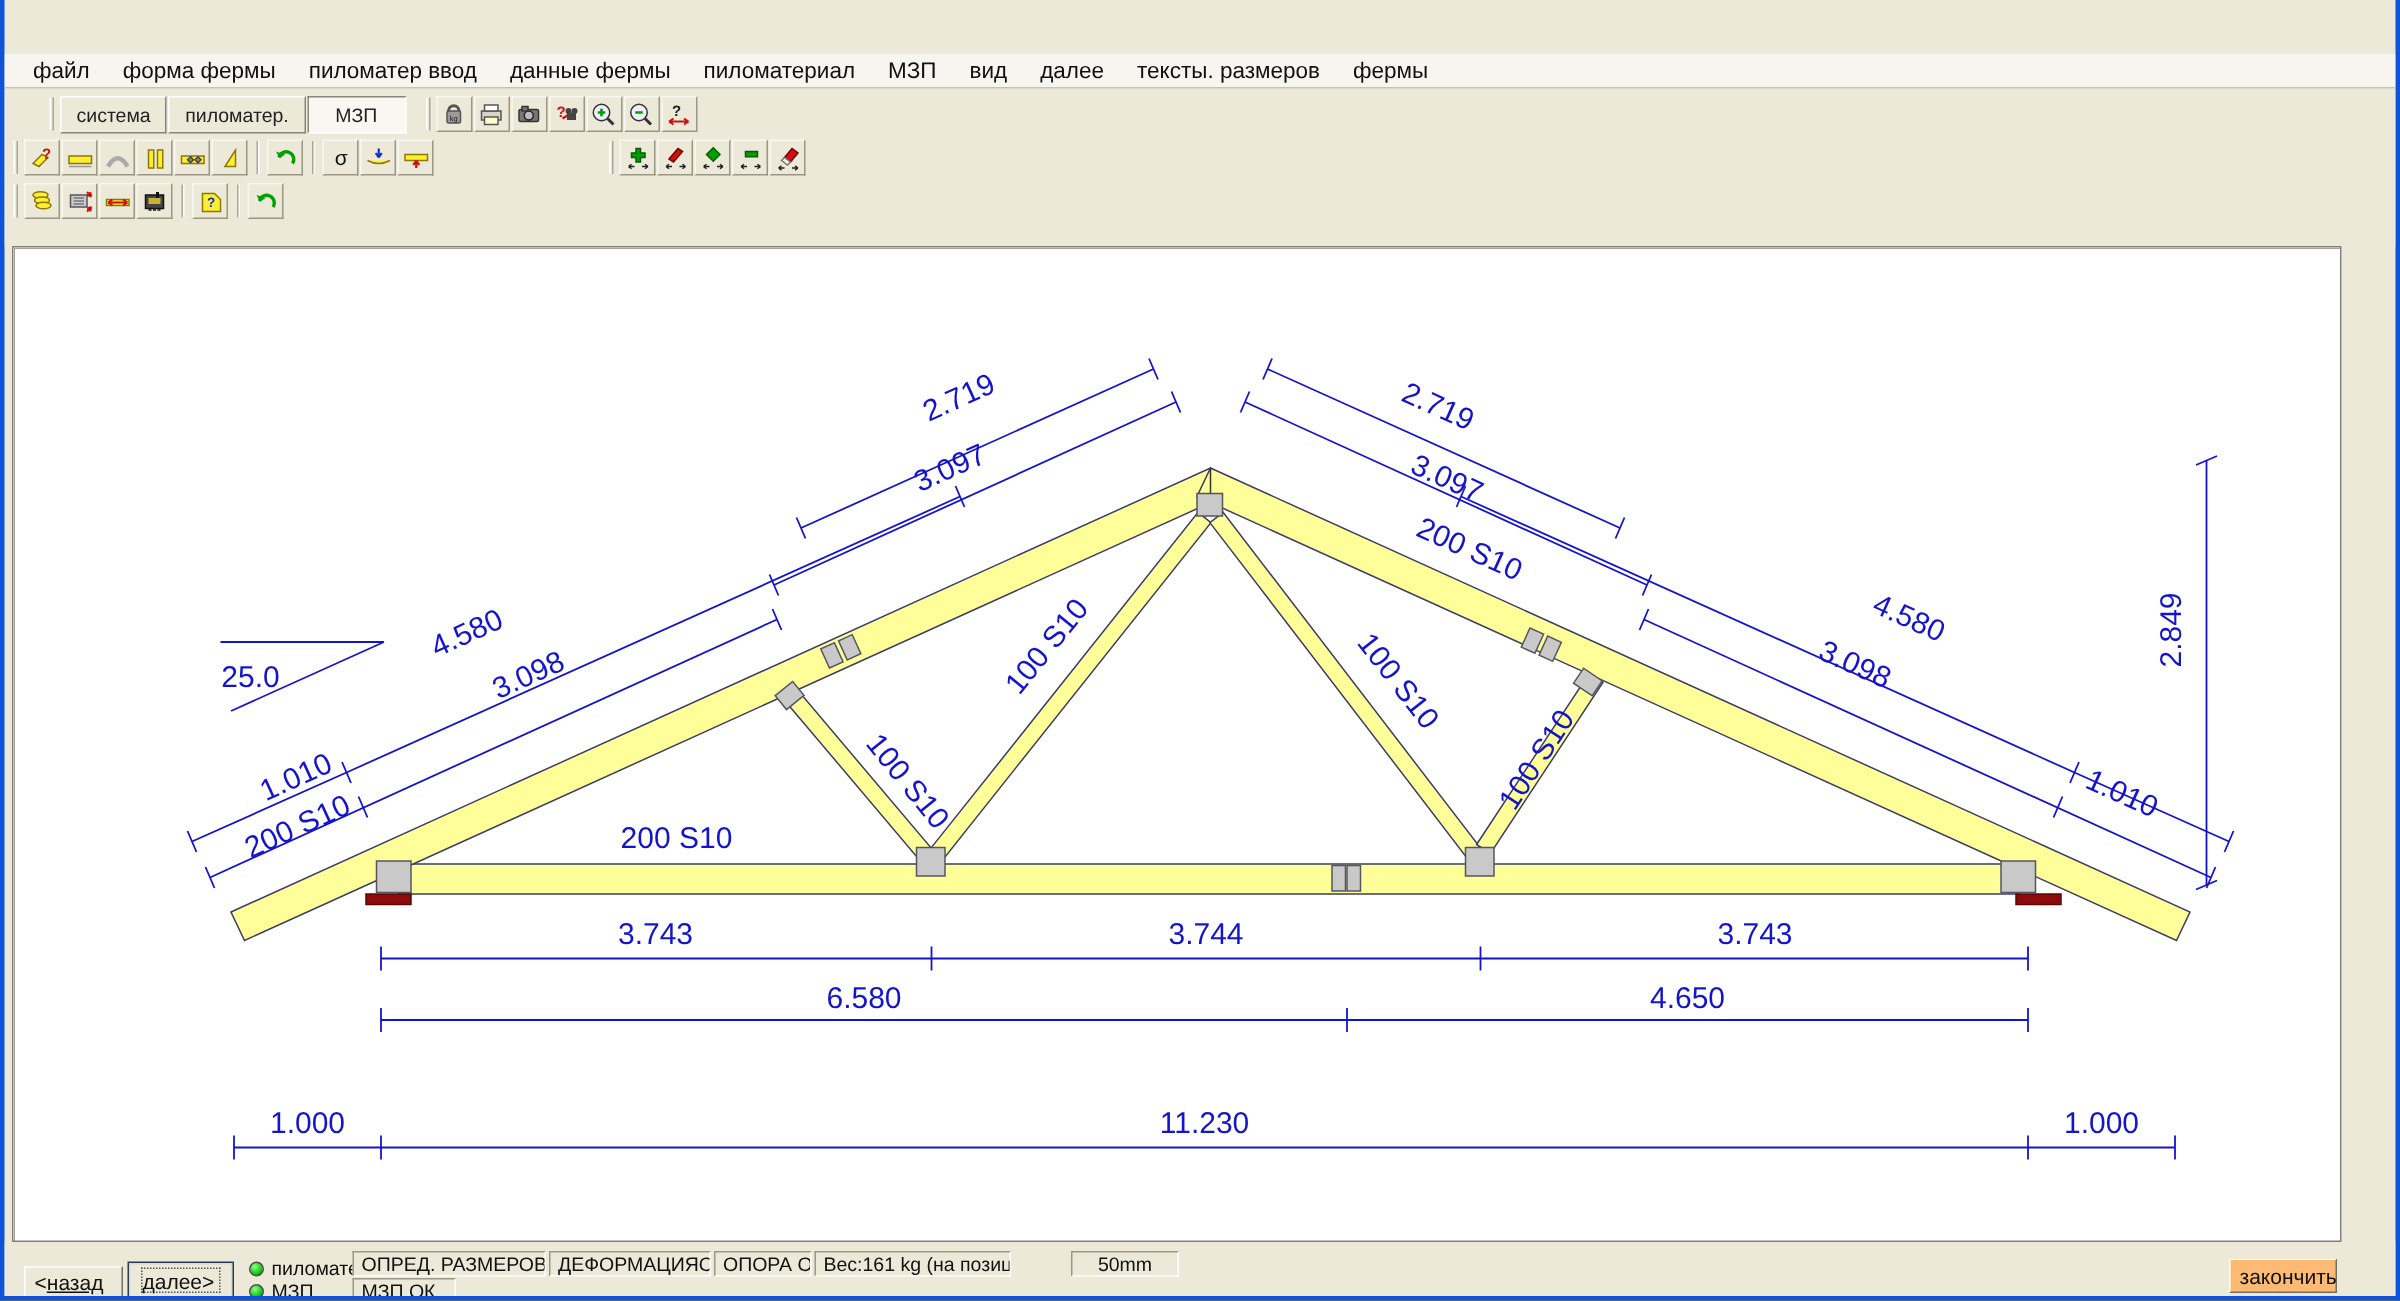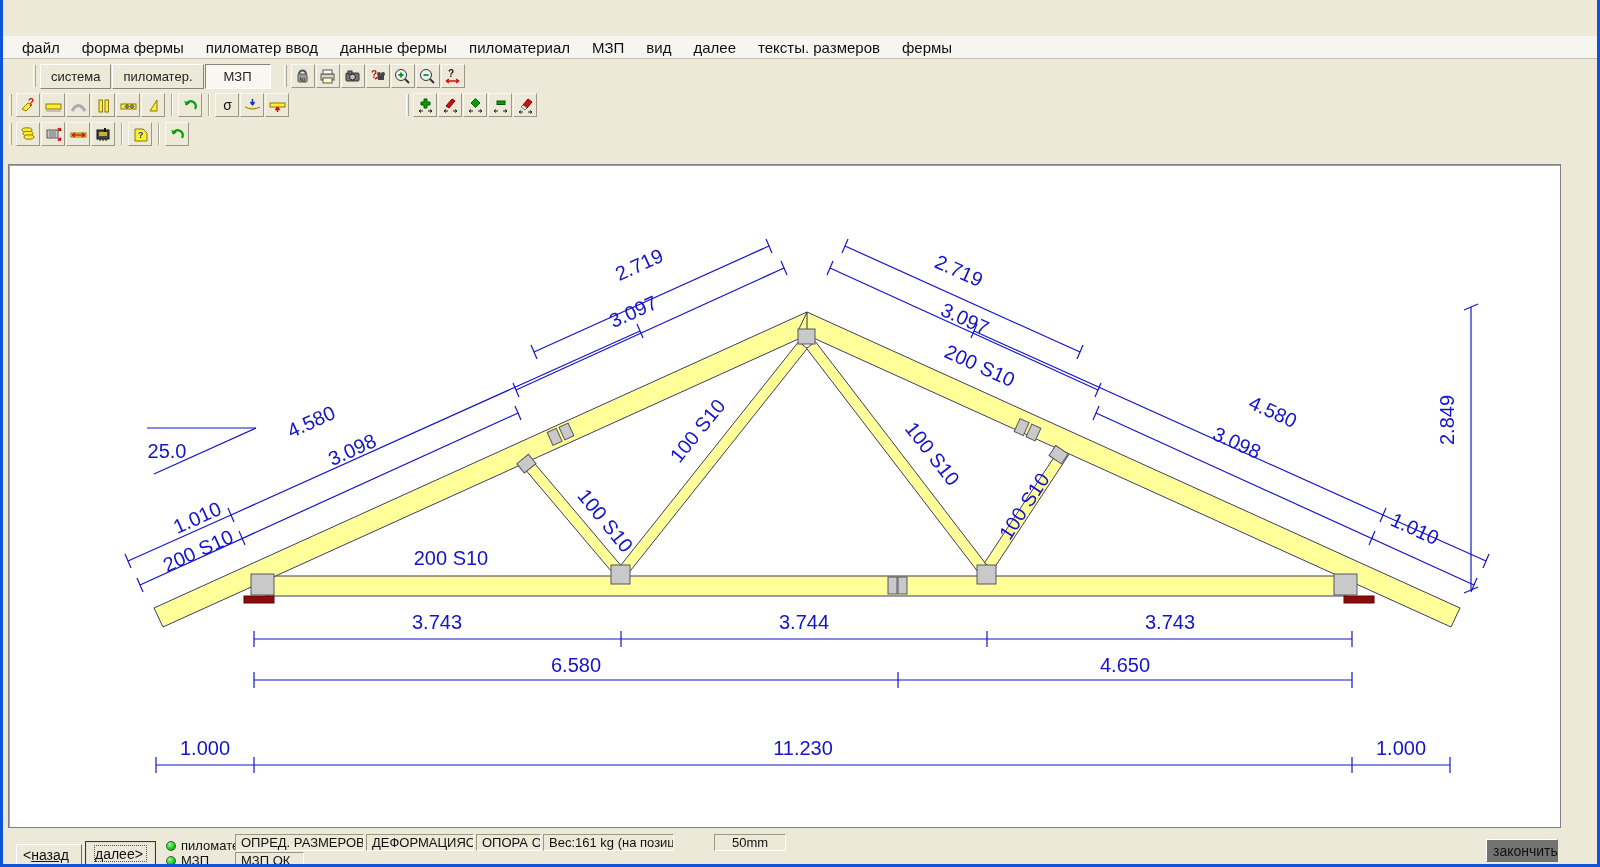--- a/index.html
+++ b/index.html
@@ -45,21 +45,21 @@
   .canvas svg{display:block;}
   
   .statusbar{position:absolute;left:0;top:828px;width:1594px;height:39px;background:#ece9d8;}
   .nav-btn{position:absolute;height:22px;font-size:14px;color:#111;background:#ece9d8;
     border:1px solid;border-color:#fff #716f64 #716f64 #fff;text-align:left;}
   .nav-btn.back{left:13px;top:16px;width:66px;}
   .nav-btn.next{left:82px;top:13px;width:71px;height:25px;border:1px solid #2a3a57;box-shadow:inset 0 0 0 1px #dcd9c8;}
   .next-inner{margin:2px;border:1px dotted #555;height:17px;line-height:16px;font-size:14px;}
   .back .u{text-decoration:underline;}
   .finish-btn{position:absolute;right:39px;top:11px;width:72px;height:23px;font-size:14px;color:#111;
-    background:#737373;border:1px solid;border-color:#fff #716f64 #716f64 #fff;}
+    background:#fdba74;border:1px solid;border-color:#fff #716f64 #716f64 #fff;}
   .indicator{position:absolute;display:flex;align-items:center;font-size:13px;color:#111;gap:5px;}
   .ind-dot{width:10px;height:10px;border-radius:50%;background:radial-gradient(circle at 35% 30%,#8cff8c,#00c400 70%,#007a00);border:1px solid #4c4c4c;}
   .spanel{position:absolute;height:17px;background:#ece9d8;border:1px solid;border-color:#9b9784 #fff #fff #9b9784;
     font-size:13px;color:#111;line-height:15px;padding:0 5px;white-space:nowrap;overflow:hidden;}
 </style>
 </head>
 <body>
 
 <div class="window">
 

